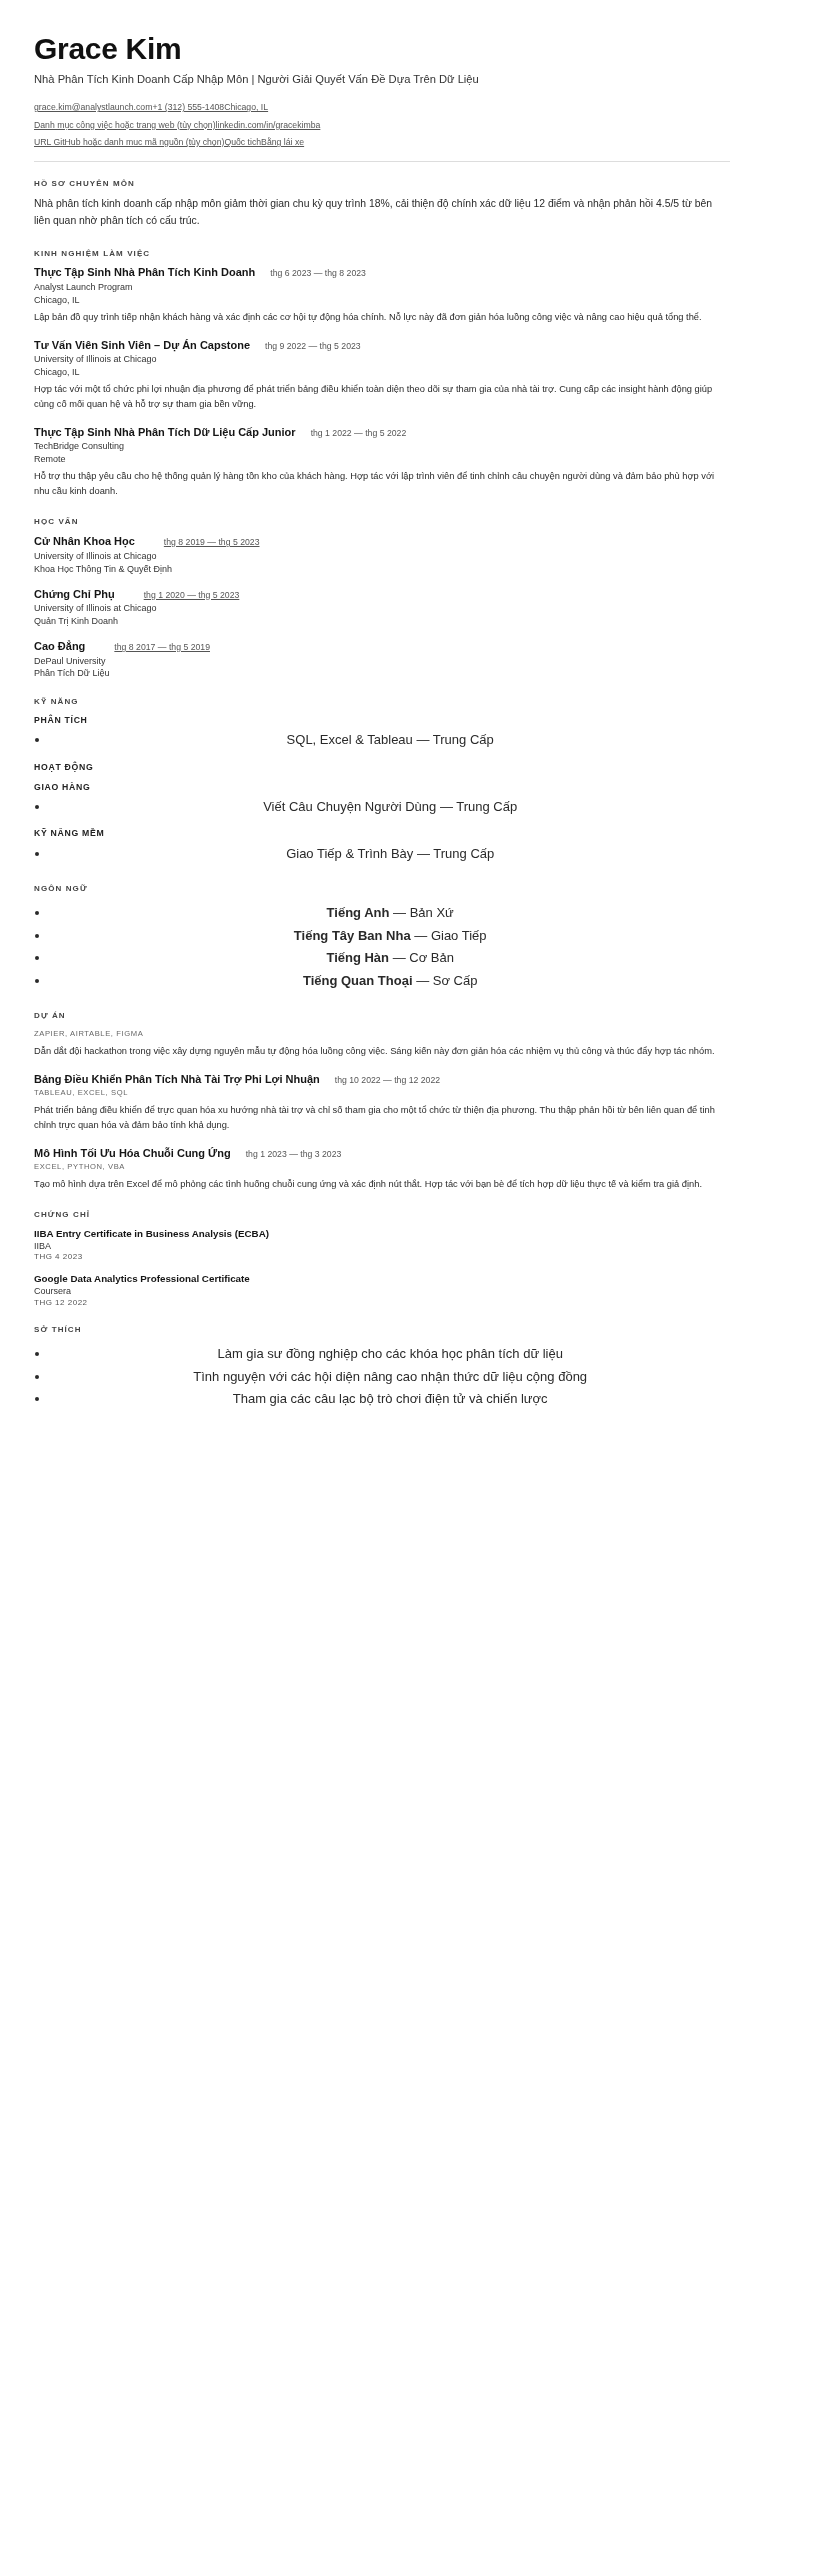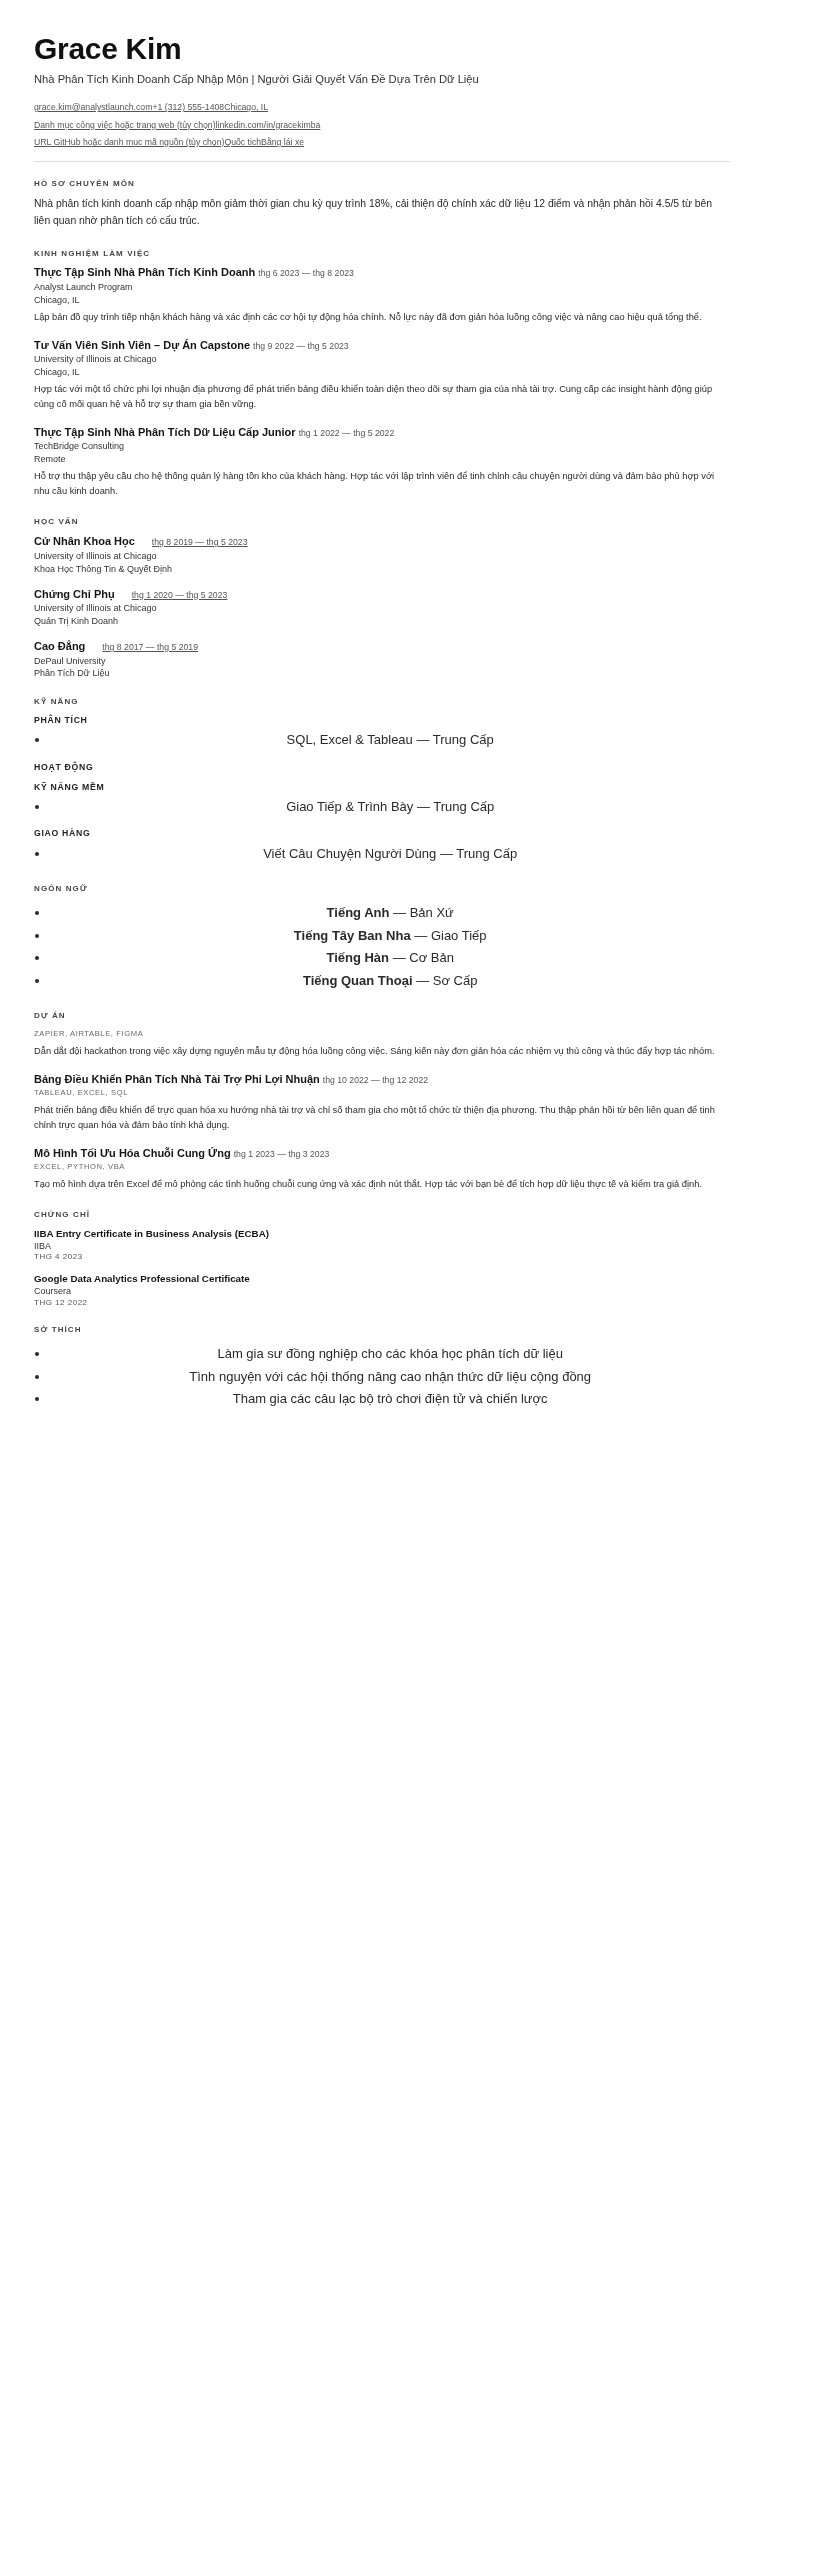--- a/index.html
+++ b/index.html
@@ -66,21 +66,21 @@
   }
 
   
   .entry {
     margin-bottom: 14px;
   }
   .entry-head {
     display: flex;
     align-items: baseline;
     flex-wrap: wrap;
-    gap: 3px;
+    gap: 15px;
     margin-bottom: 3.8px;
   }
   .entry-title {
     font-size: 11px;
     font-weight: bold;
     color: #151515;
   }
   .entry-dates {
     font-size: 8.7px;
     color: #555555;
@@ -257,30 +257,30 @@
       <ul class="bullets">
         <li>SQL, Excel &amp; Tableau — Trung Cấp</li>
       </ul>
     </div>
 
     <div class="skill-group">
       <div class="skill-group-title">HOẠT ĐỘNG</div>
     </div>
 
     <div class="skill-group">
+      <div class="skill-group-title">GIAO HÀNG</div>
+      <ul class="bullets">
+        <li>Viết Câu Chuyện Người Dùng — Trung Cấp</li>
+      </ul>
+    </div>
+
+    <div class="skill-group">
       <div class="skill-group-title">KỸ NĂNG MỀM</div>
       <ul class="bullets">
         <li>Giao Tiếp &amp; Trình Bày — Trung Cấp</li>
-      </ul>
-    </div>
-
-    <div class="skill-group">
-      <div class="skill-group-title">GIAO HÀNG</div>
-      <ul class="bullets">
-        <li>Viết Câu Chuyện Người Dùng — Trung Cấp</li>
       </ul>
     </div>
   </div>
 
   <div class="section">
     <div class="section-title">NGÔN NGỮ</div>
     <ul class="bullets">
       <li><span class="lang-name">Tiếng Anh</span><span> — Bản Xứ</span></li>
       <li><span class="lang-name">Tiếng Tây Ban Nha</span><span> — Giao Tiếp</span></li>
       <li><span class="lang-name">Tiếng Hàn</span><span> — Cơ Bản</span></li>
@@ -328,19 +328,19 @@
       <div class="cert-name">Google Data Analytics Professional Certificate</div>
       <div class="cert-issuer">Coursera</div>
       <div class="cert-date">THG 12 2022</div>
     </div>
   </div>
 
   <div class="section">
     <div class="section-title">SỞ THÍCH</div>
     <ul class="bullets">
       <li>Làm gia sư đồng nghiệp cho các khóa học phân tích dữ liệu</li>
-      <li>Tình nguyện với các hội thống nâng cao nhận thức dữ liệu cộng đồng</li>
+      <li>Tình nguyện với các hội diện nâng cao nhận thức dữ liệu cộng đồng</li>
       <li>Tham gia các câu lạc bộ trò chơi điện tử và chiến lược</li>
     </ul>
   </div>
 
 </div>
 
 
 </body></html>

